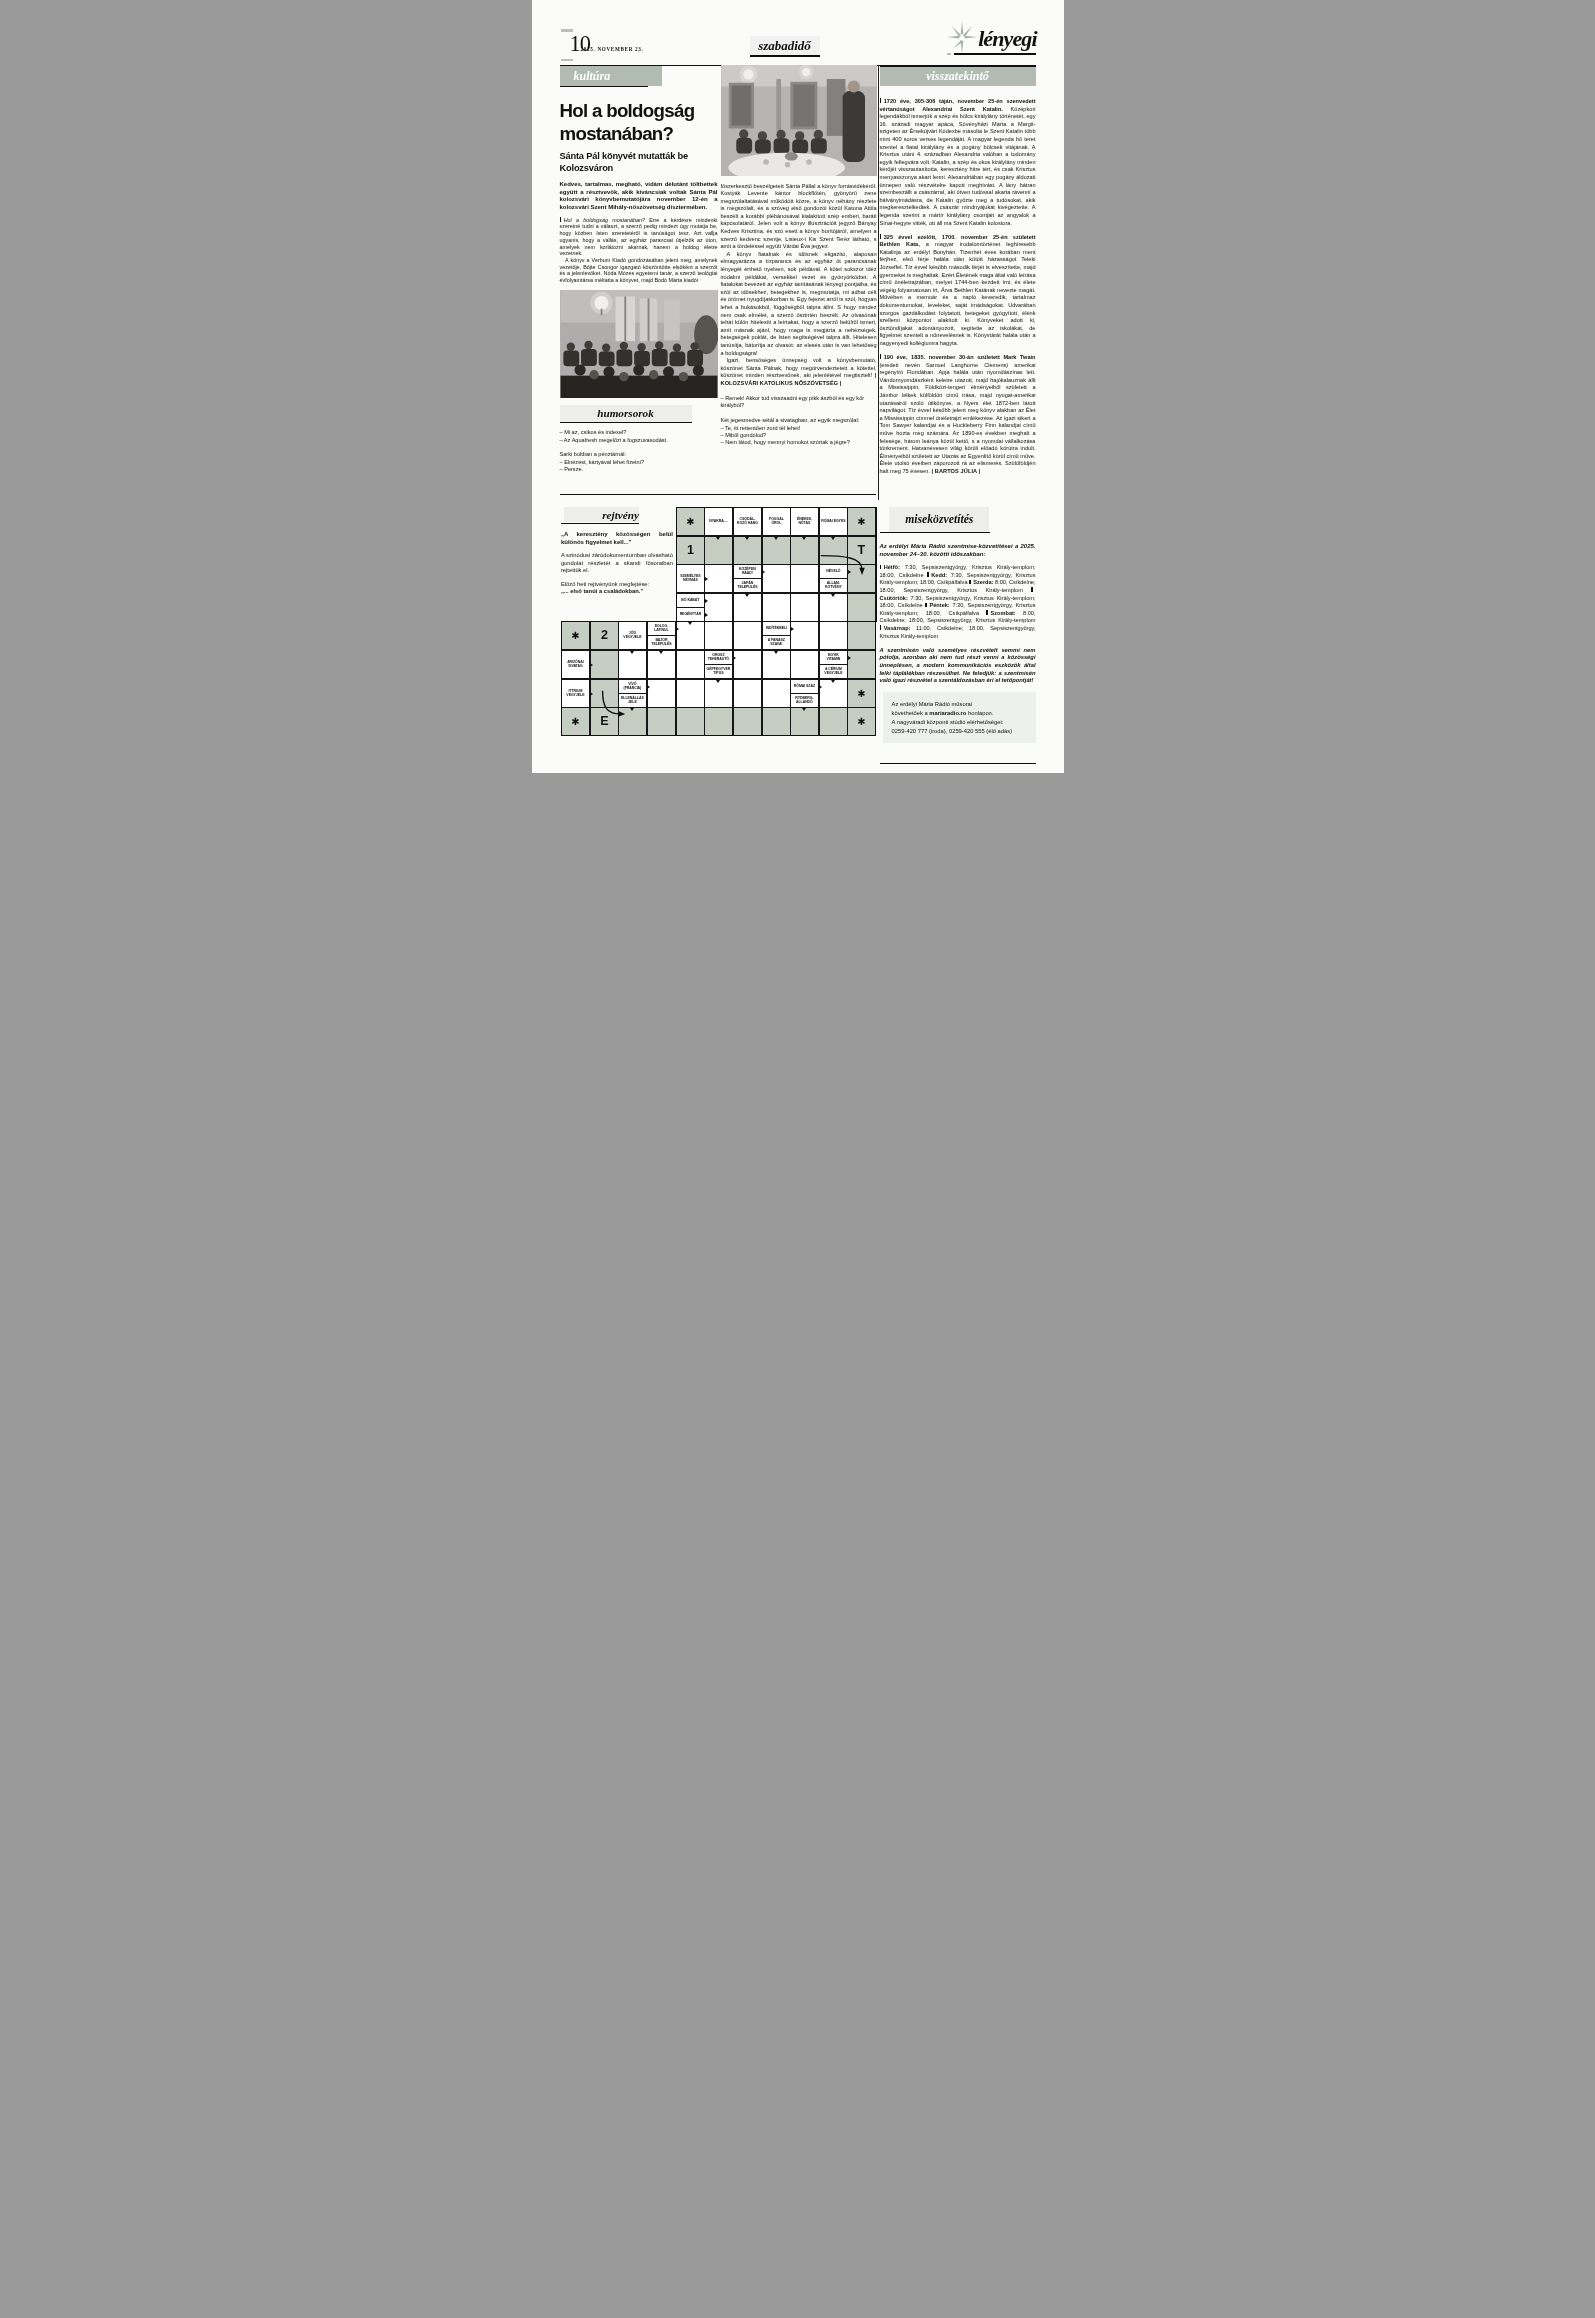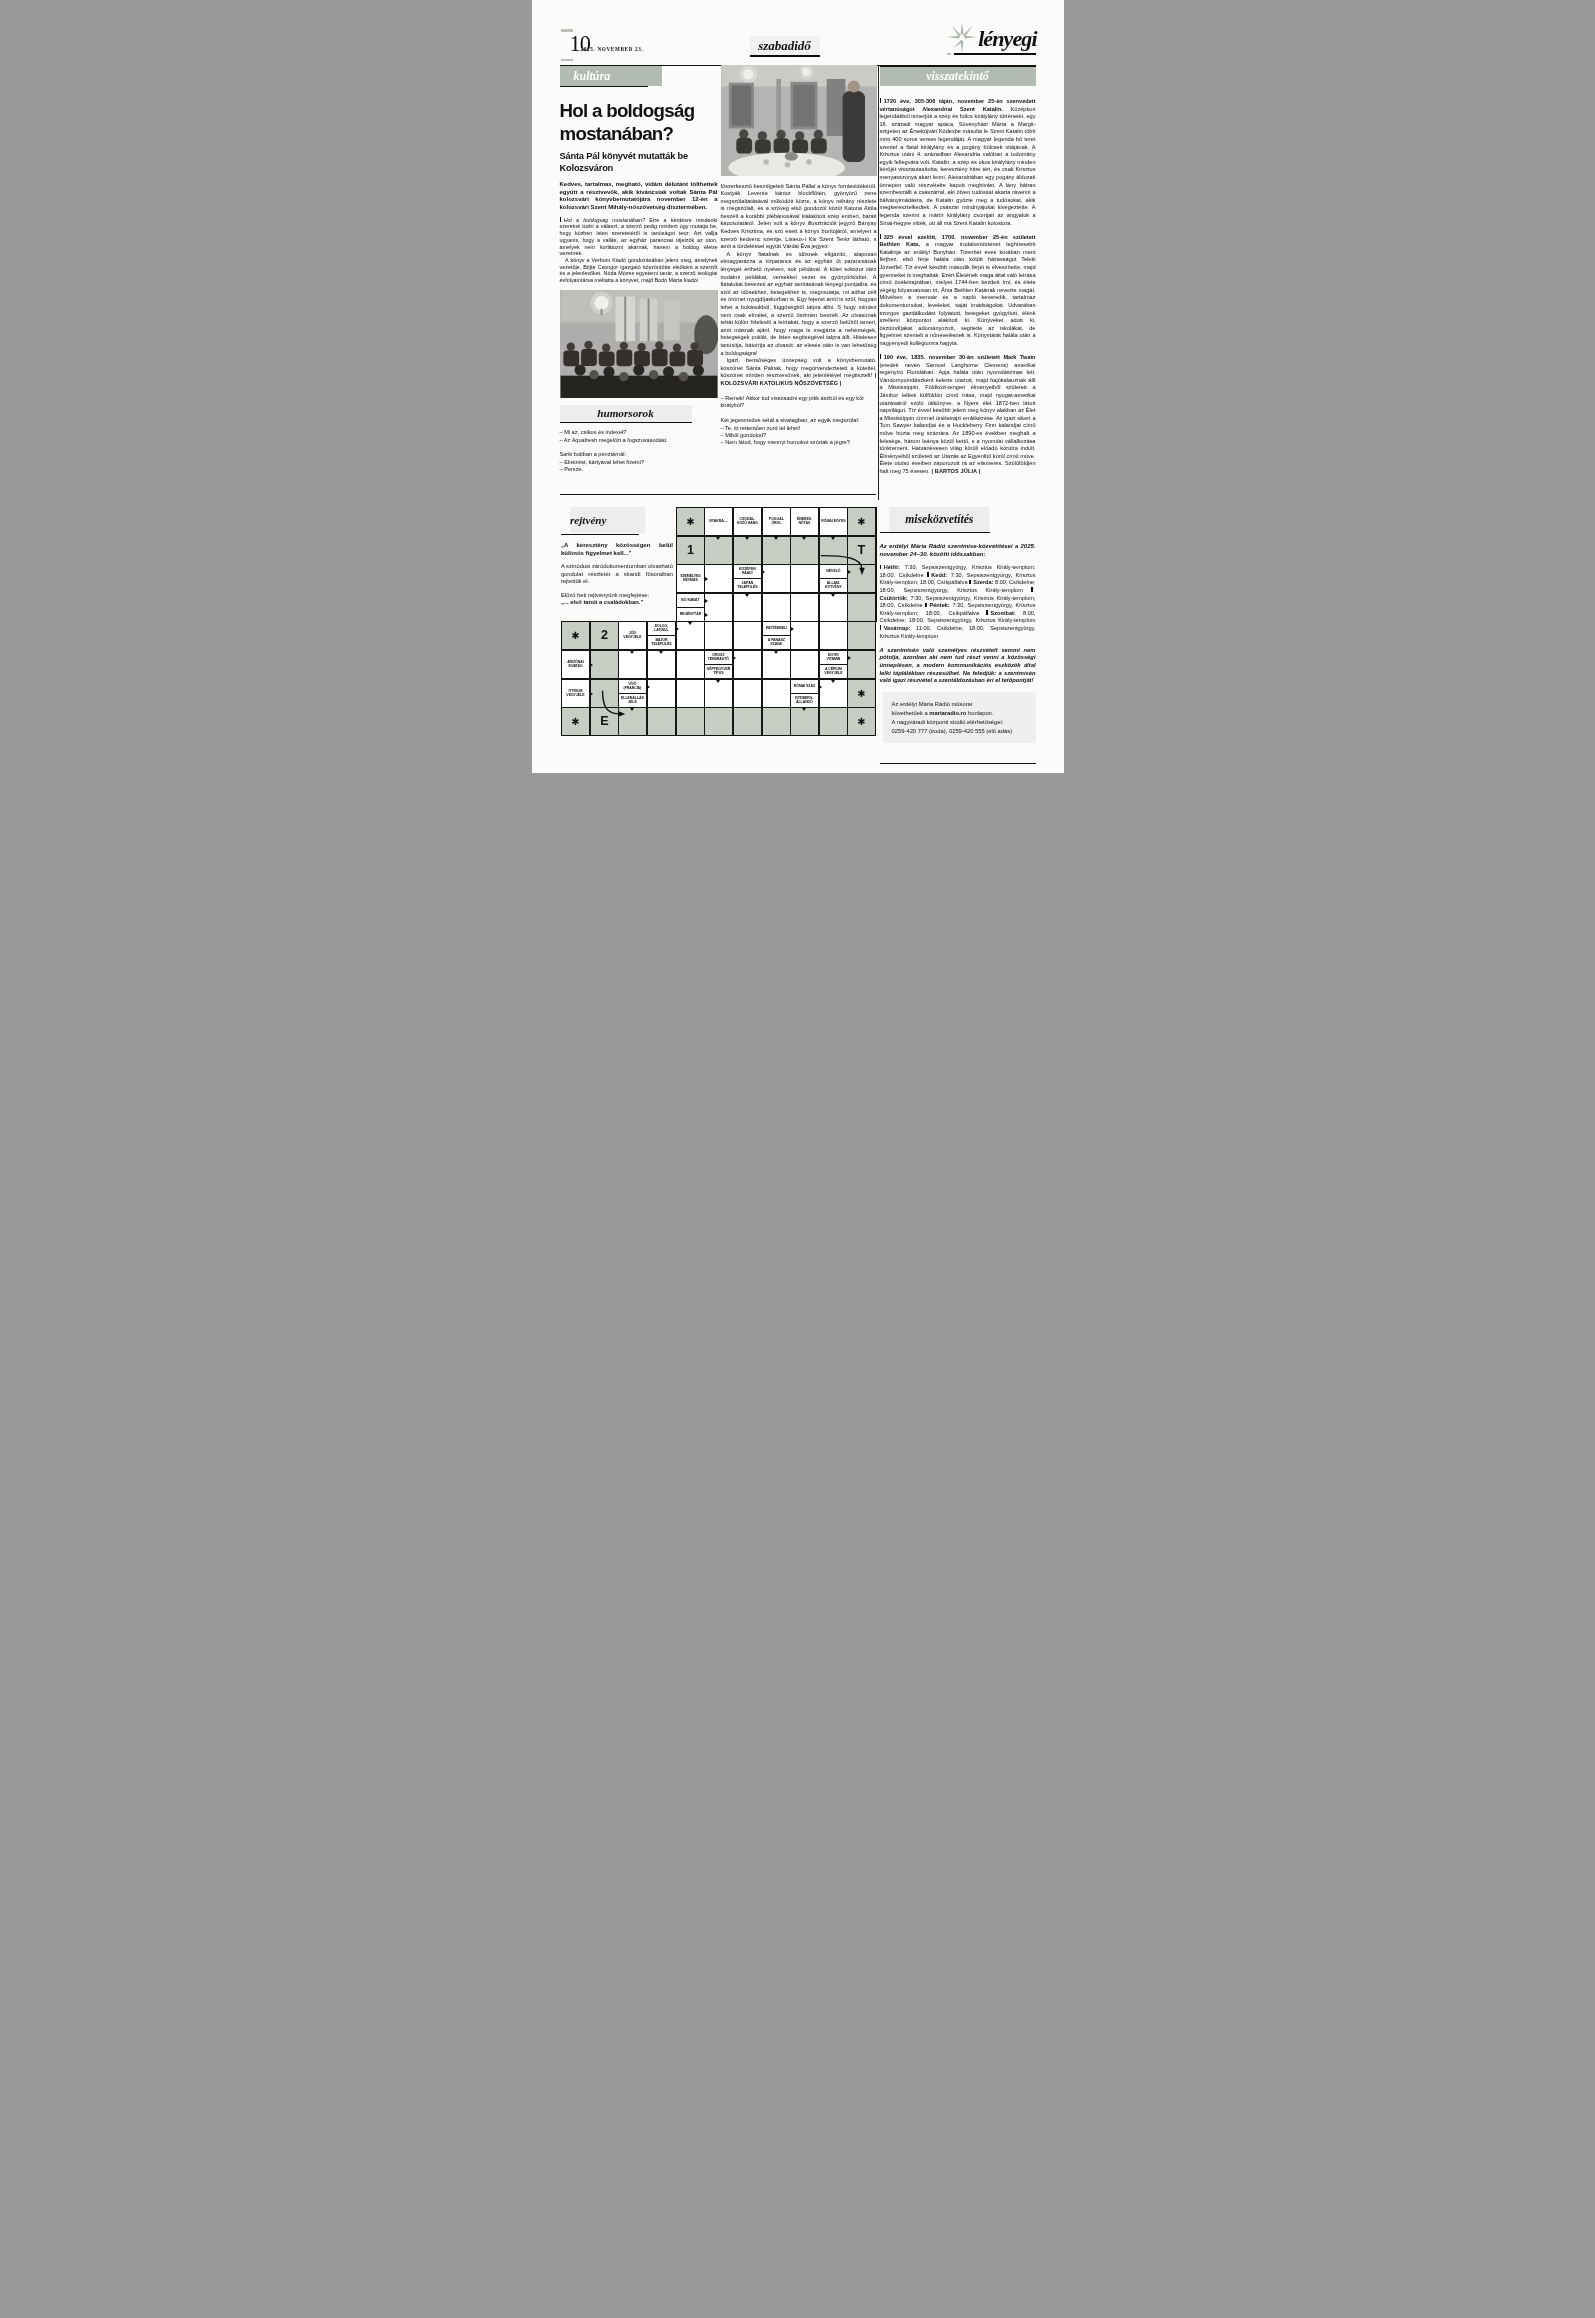--- a/index.html
+++ b/index.html
@@ -45,21 +45,21 @@
   .mk{display:inline-block;width:1.9px;height:4.7px;background:#111;margin-right:2.3px;}
   .sig{font-weight:bold;letter-spacing:0.1px;}
   .vt{margin-top:6.5px;}
   figure{margin:0;}
 
   
   .photo{display:block;background:#b5b4b2;}
 
   
   .rj{position:absolute;left:29.4px;top:507px;width:112px;}
-  .rj .band{width:75px;height:26px;justify-content:flex-start;font-size:11.2px;margin-left:9px;}
+  .rj .band{width:75px;height:15px;justify-content:flex-end;font-size:11.2px;margin-left:3px;}
   .rj .band-rule{width:78px;margin-top:0.9px;}
   .rj-quote{margin-top:6px;font:bold 6px/8px "Liberation Sans",sans-serif;text-align:justify;}
   .rj-body{margin-top:6px;font:400 5.8px/7.5px "Liberation Sans",sans-serif;text-align:justify;}
   .rj-prev{margin-top:6px;font:400 5.8px/7.5px "Liberation Sans",sans-serif;}
   .rj-ans{font-weight:bold;}
   .blrule{position:absolute;left:28px;top:494px;width:316px;height:0.9px;background:#111;}
 
   
   .grid{position:absolute;left:29.4px;top:507px;width:316px;height:229px;}
   .cw{position:absolute;background:#fff;border:0.5px solid #161616;box-sizing:border-box;}

